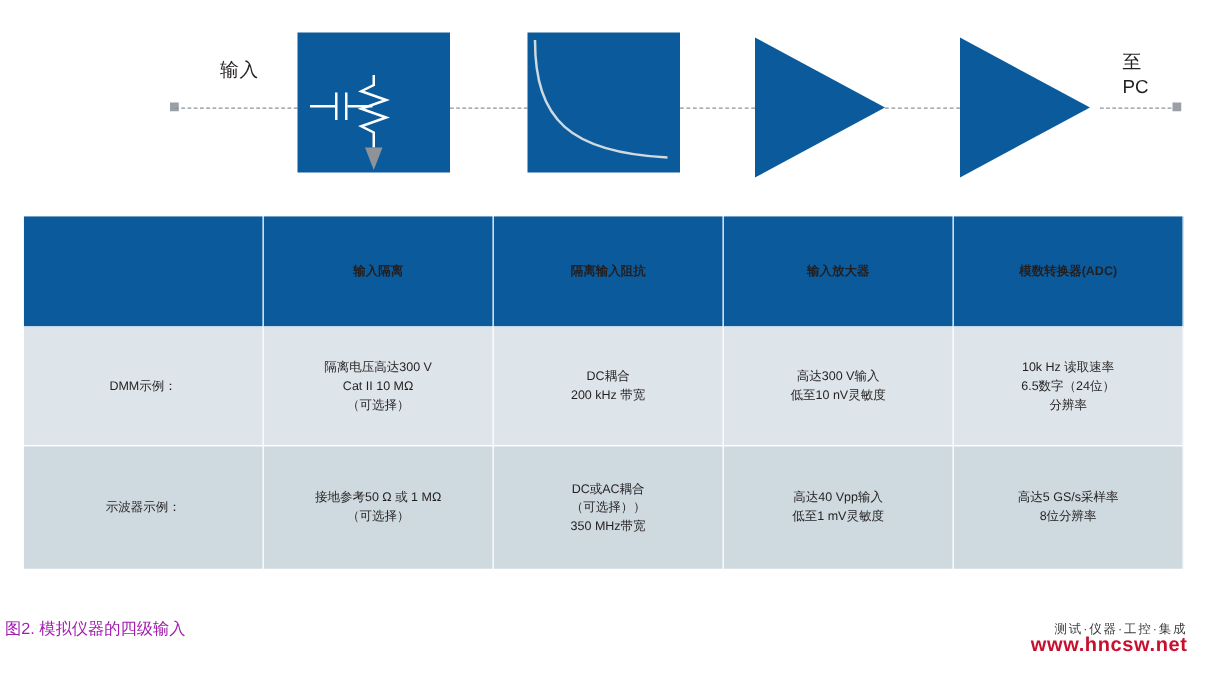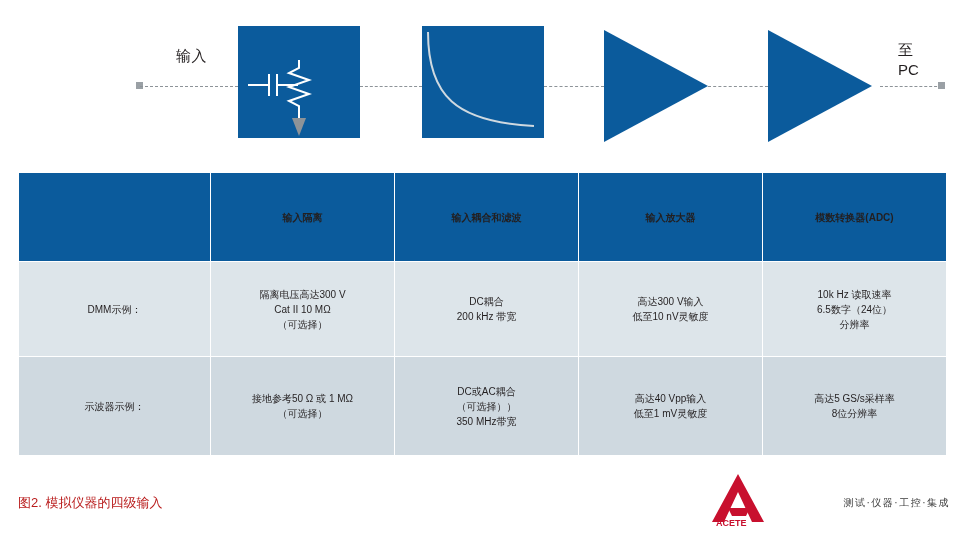--- a/index.html
+++ b/index.html
@@ -171,24 +171,24 @@
   }
   td.bold { font-weight: bold; }
   col.c0 { width: 192px; }
   col.c1 { width: 184px; }
   col.c2 { width: 184px; }
   col.c3 { width: 184px; }
   col.c4 { width: 184px; }
 
   .caption {
     position: absolute;
-    left: 18px;
+    left: 4px;
     top: 494px;
     font-size: 13px;
-    color: #b91c1c;
+    color: #a21caf;
   }
 
   
   .logo {
     position: absolute;
     right: 14px;
     bottom: 6px;
     width: 260px;
     height: 60px;
   }
@@ -281,21 +281,21 @@
         <col class="c0">
           <col class="c1">
           <col class="c2">
           <col class="c3">
           <col class="c4">
       </colgroup>
       <thead>
         <tr>
           <th class="corner"></th>
           <th>输入隔离</th>
-          <th>输入耦合和滤波</th>
+          <th>隔离输入阻抗</th>
           <th>输入放大器</th>
           <th>模数转换器(ADC)</th>
         </tr>
       </thead>
       <tbody>
         <tr class="r2">
           <td class="rowhead">DMM示例：</td>
           <td>隔离电压高达300 V<br>Cat II 10 MΩ<br>（可选择）</td>
           <td>DC耦合<br>200 kHz 带宽</td>
           <td>高达300 V输入<br>低至10 nV灵敏度</td>
@@ -308,23 +308,17 @@
           <td>高达40 Vpp输入<br>低至1 mV灵敏度</td>
           <td>高达5 GS/s采样率<br>8位分辨率</td>
         </tr>
       </tbody>
     </table>
   </div>
 
   <div class="caption">图2. 模拟仪器的四级输入</div>
 
   <div class="logo">
-    <div class="logo-mark">
-      <svg width="62" height="56" viewBox="0 0 62 56">
-        <path d="M30 2 L56 50 L44 50 L30 20 L16 50 L4 50 Z" fill="#c8102e"></path>
-        <path d="M20 36 L42 36 L38 44 L24 44 Z" fill="#c8102e"></path>
-        <text x="8" y="54" font-family="Liberation Sans, sans-serif" font-size="9" fill="#c8102e" font-weight="bold">ACETE</text>
-      </svg>
-    </div>
     <div class="logo-sub">测试·仪器·工控·集成</div>
+    <div class="logo-url">www.hncsw.net</div>
   </div>
 
 </div>
 
 </body></html>

